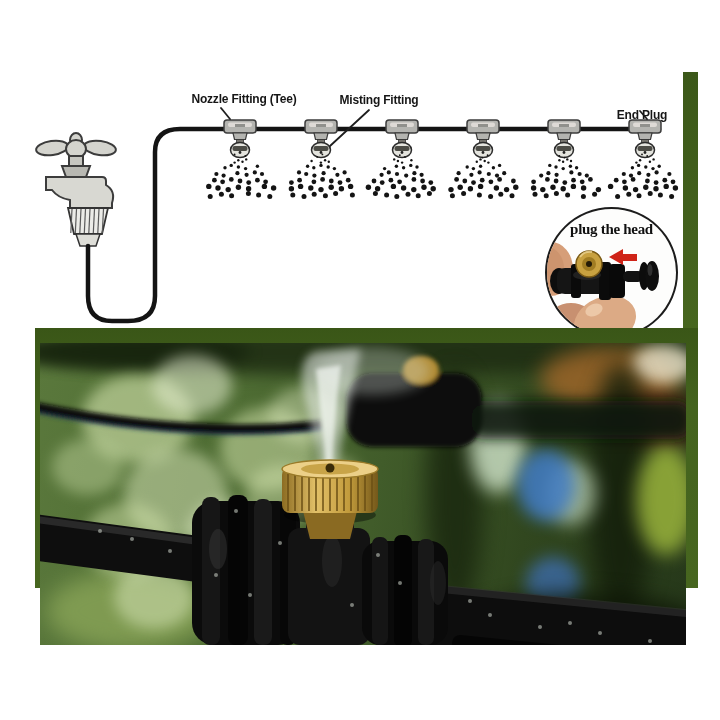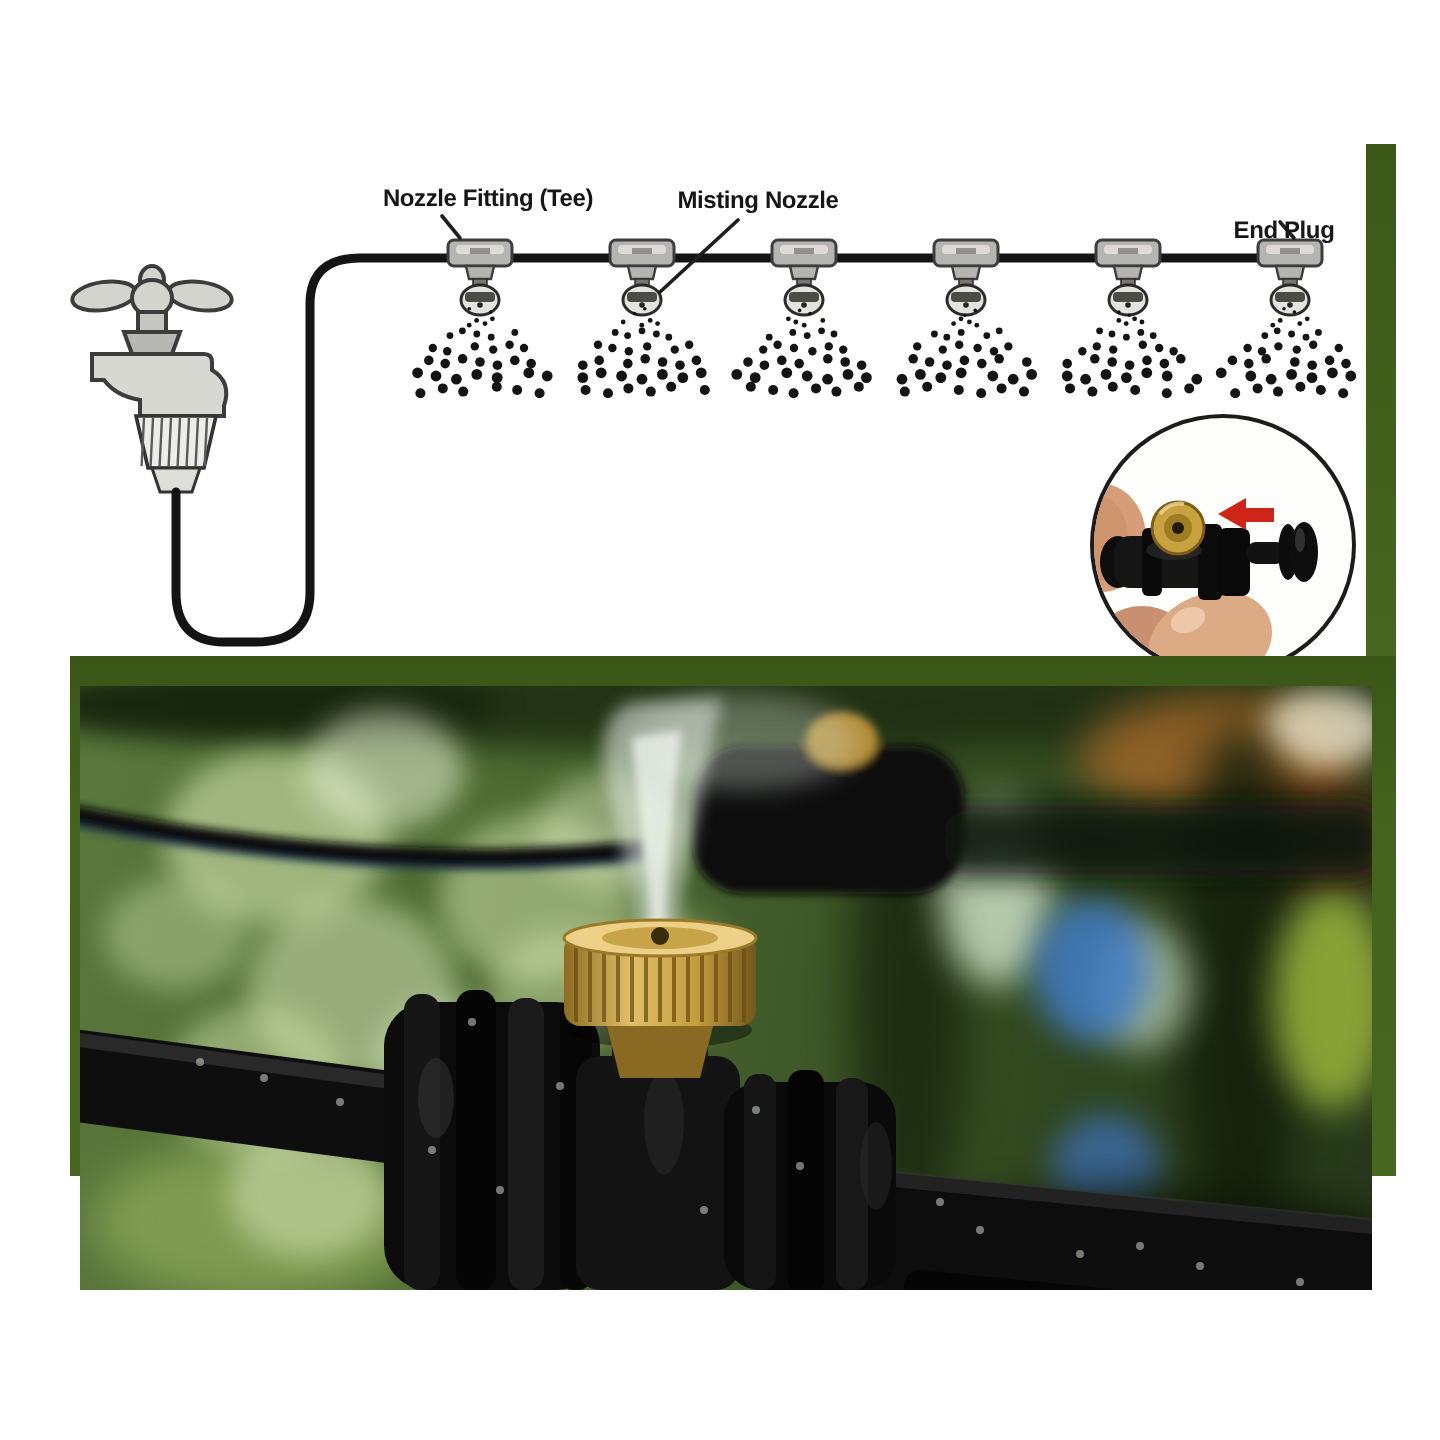--- a/index.html
+++ b/index.html
@@ -356,21 +356,21 @@
         </g>
 
       <g stroke="#1e1e1e" stroke-width="1.8" stroke-linecap="round">
         <line x1="221" y1="108" x2="230" y2="119"></line>
         <line x1="369" y1="110" x2="330" y2="146"></line>
         <line x1="640" y1="111" x2="647" y2="119"></line>
       </g>
     </svg>
 
     <div class="dlabel" style="left:178px;top:92px;width:132px">Nozzle Fitting (Tee)</div>
-    <div class="dlabel" style="left:317px;top:93px;width:124px">Misting Nozzle</div>
+    <div class="dlabel" style="left:317px;top:93px;width:124px">Misting Fitting</div>
     <div class="dlabel" style="left:600px;top:108px;width:84px">End Plug</div>
 
     <div class="inset">
       <svg class="inset-art" width="129" height="127" viewBox="0 0 129 127">
 
         <ellipse cx="4" cy="60" rx="22" ry="27" fill="#d69e78"></ellipse>
         <ellipse cx="0" cy="60" rx="17" ry="22" fill="#c78e68" opacity="0.6"></ellipse>
         <ellipse cx="24" cy="110" rx="22" ry="16" fill="#c89070"></ellipse>
         <ellipse cx="58" cy="112" rx="32" ry="24" fill="#dcaa85" transform="rotate(-22 58 112)"></ellipse>
         <ellipse cx="47" cy="101" rx="9" ry="6" fill="#ecc8a8" transform="rotate(-22 47 101)"></ellipse>
@@ -394,20 +394,21 @@
 
         <path d="M62,48 L76,40 L76,45 L90,45 L90,52 L76,52 L76,56 Z" fill="#cf2418"></path>
 
         <g>
           <rect x="76" y="62" width="20" height="11" rx="5" fill="#121212"></rect>
           <ellipse cx="97" cy="67" rx="5" ry="14" fill="#0c0c0c"></ellipse>
           <ellipse cx="105" cy="67" rx="7" ry="15" fill="#0e0e0e"></ellipse>
           <ellipse cx="103" cy="61" rx="2.5" ry="6" fill="#3a3a3a" opacity="0.8"></ellipse>
         </g>
       </svg>
+      <div class="inset-caption">plug the head</div>
     </div>
   </section>
 
   <div class="green-bar"></div>
   <div class="green-band"></div>
 
   <div class="photo">
     <div id="patches">
         <div class="patch" style="left: -20px; top: -14px; width: 700px; height: 46px; background: rgb(31, 46, 19); opacity: 0.9; filter: blur(8px);"></div>
         <div class="patch" style="left: -30px; top: -8px; width: 240px; height: 34px; background: rgb(22, 35, 13); opacity: 0.85; filter: blur(7px);"></div>

